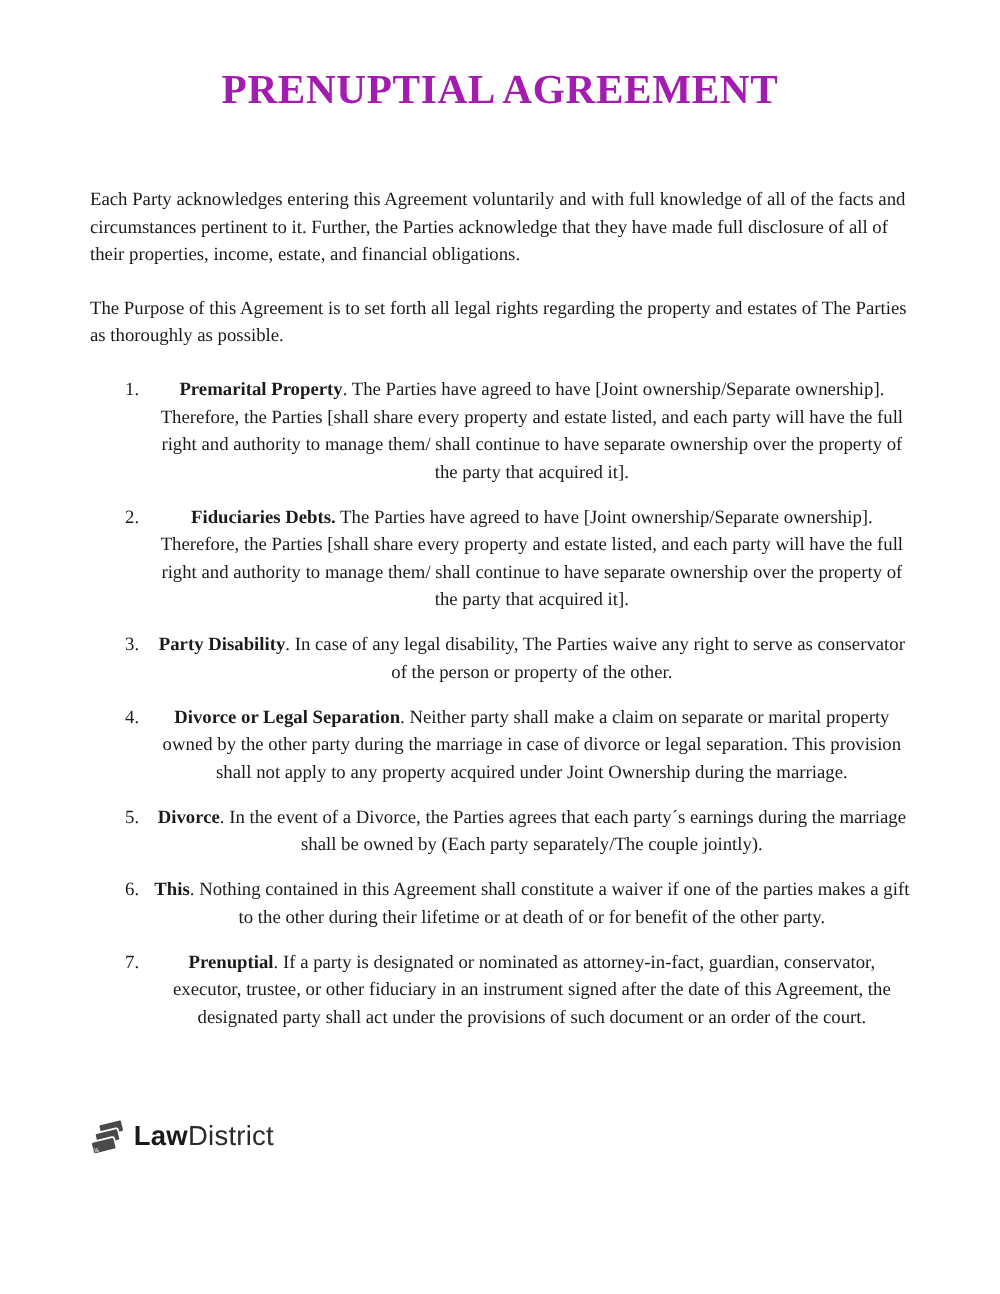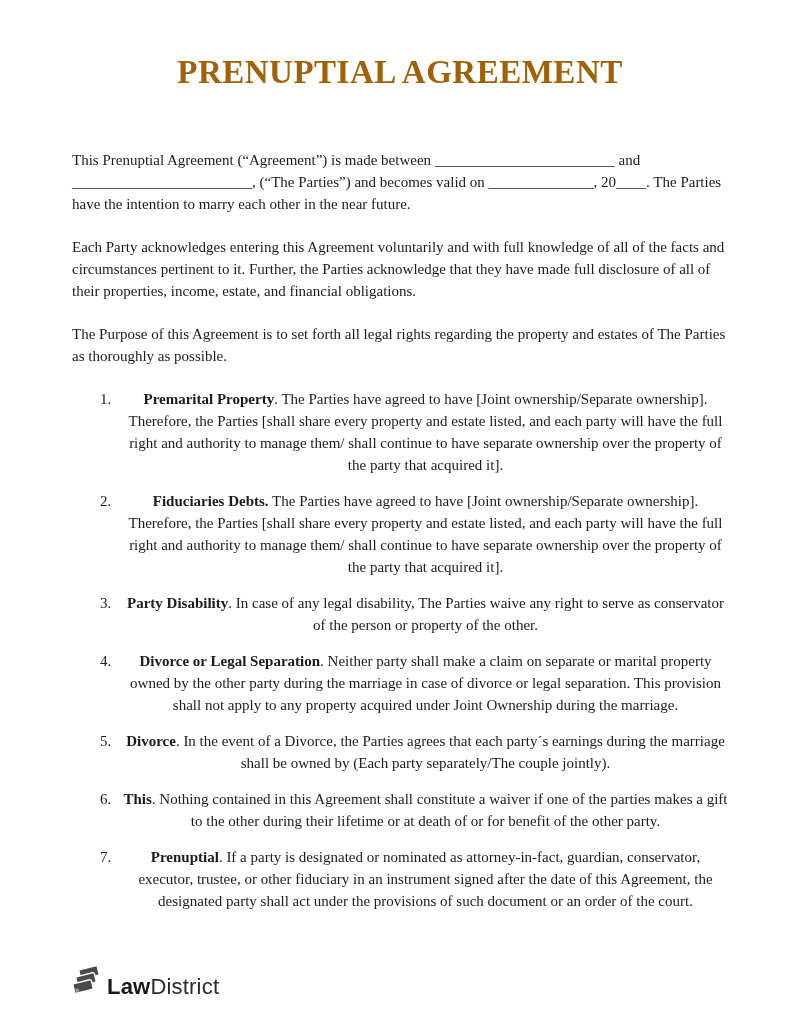--- a/index.html
+++ b/index.html
@@ -15,21 +15,21 @@
     color: #1b1b1b;
     overflow: hidden;
   }
   h1.doc-title {
     margin: 0 0 56px 0;
     text-align: center;
     font-size: 33px;
     line-height: 1.25;
     font-weight: 700;
     letter-spacing: 0.5px;
-    color: #a16207;
+    color: #a21caf;
   }
   p.body-para {
     margin: 0 0 21px 0;
     font-size: 15px;
     line-height: 22px;
   }
   ol.terms-list {
     list-style: none;
     margin: 17px 0 0 0;
     padding: 0;
@@ -44,43 +44,42 @@
   .li-num {
     flex: 0 0 auto;
     width: 23px;
     margin-left: 28px;
   }
   .li-text { flex: 1 1 auto; text-align: center; }
   .term { font-weight: 700; }
   .doc-footer {
     position: absolute;
     left: 72px;
-    top: 966px;
+    top: 896px;
     display: flex;
-    align-items: flex-end;
+    align-items: flex-start;
     gap: 7px;
   }
   .logo-icon { width: 28px; height: 30px; }
   .logo-text {
     font-family: "Liberation Sans", "DejaVu Sans", sans-serif;
     font-size: 22px;
     color: #222222;
     letter-spacing: 0.2px;
   }
   .logo-text .bold { font-weight: 700; color: #1a1a1a; }
   .logo-text .light { font-weight: 400; color: #2b2b2b; }
 </style>
 </head>
 <body>
 
 <div class="page">
 
   <h1 class="doc-title">PRENUPTIAL AGREEMENT</h1>
 
-  <p class="body-para">This Prenuptial Agreement (“Agreement”) is made between ________________________ and ________________________, (“The Parties”) and becomes valid on ______________, 20____. The Parties have the intention to marry each other in the near future.</p>
   <p class="body-para">Each Party acknowledges entering this Agreement voluntarily and with full knowledge of all of the facts and circumstances pertinent to it. Further, the Parties acknowledge that they have made full disclosure of all of their properties, income, estate, and financial obligations.</p>
   <p class="body-para">The Purpose of this Agreement is to set forth all legal rights regarding the property and estates of The Parties as thoroughly as possible.</p>
 
   <ol class="terms-list">
     <li>
       <span class="li-num">1.</span>
       <span class="li-text"><span class="term">Premarital Property</span><span>. The Parties have agreed to have [Joint ownership/Separate ownership]. Therefore, the Parties [shall share every property and estate listed, and each party will have the full right and authority to manage them/ shall continue to have separate ownership over the property of the party that acquired it].</span></span>
     </li>
     <li>
       <span class="li-num">2.</span>

